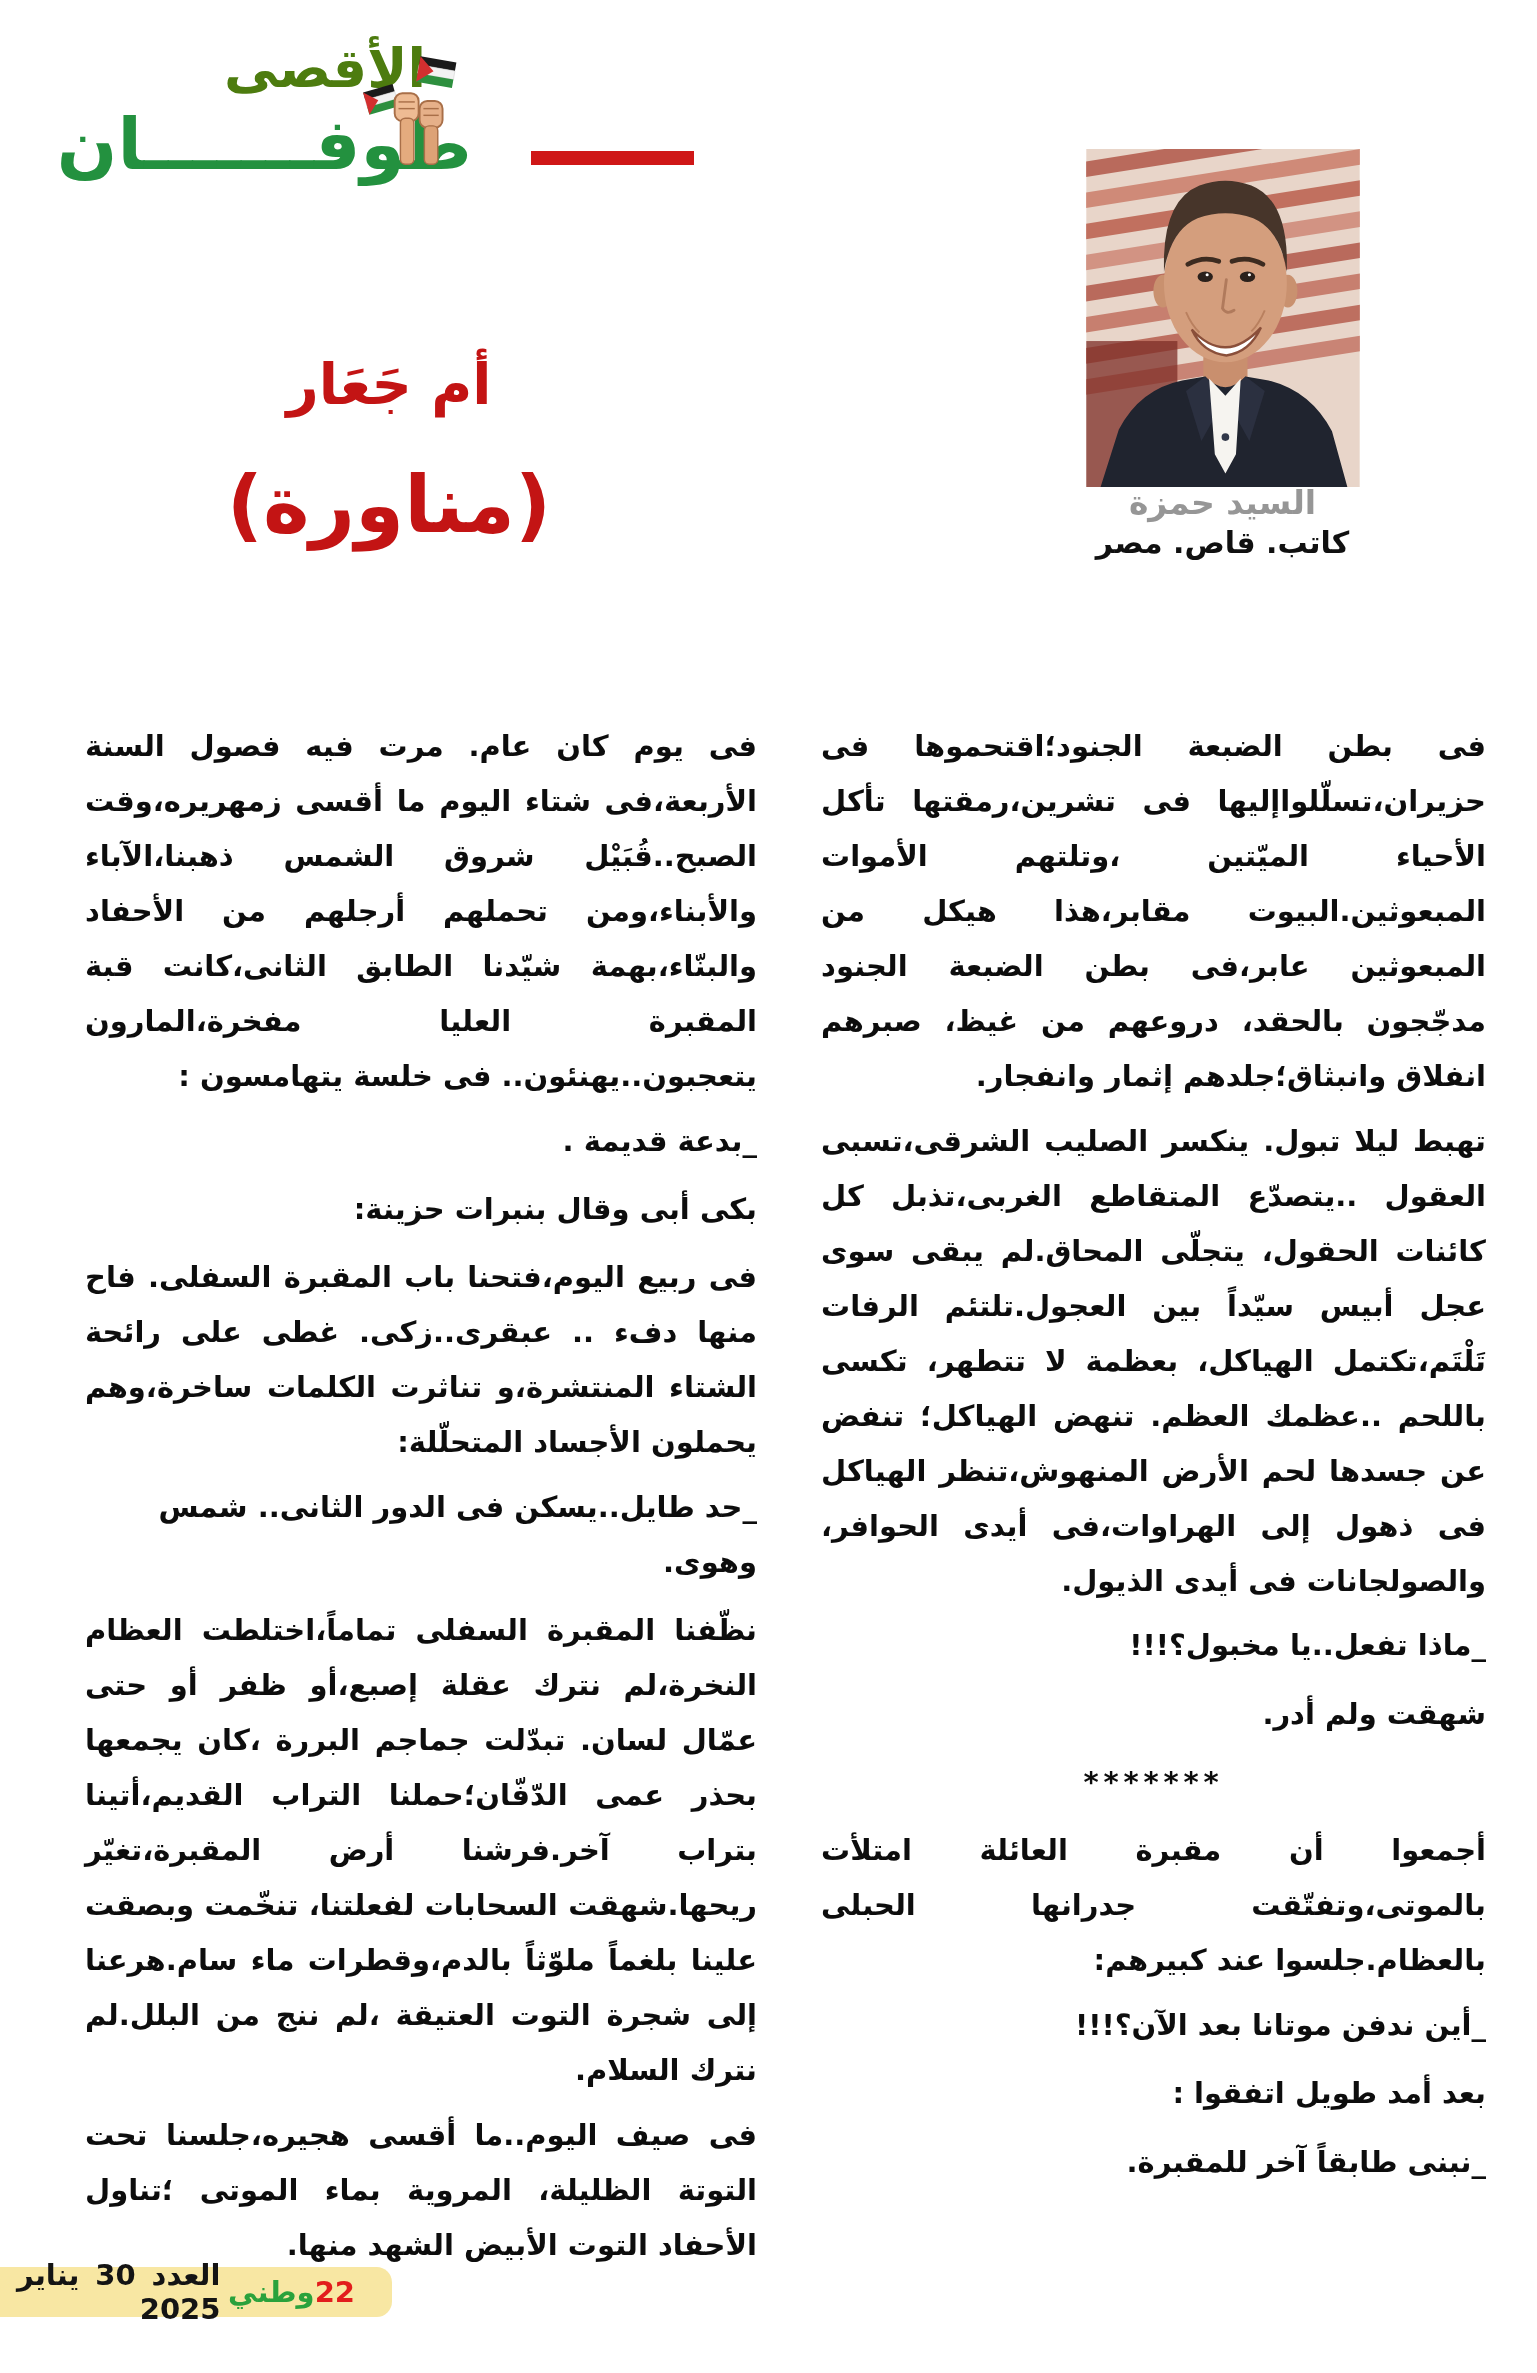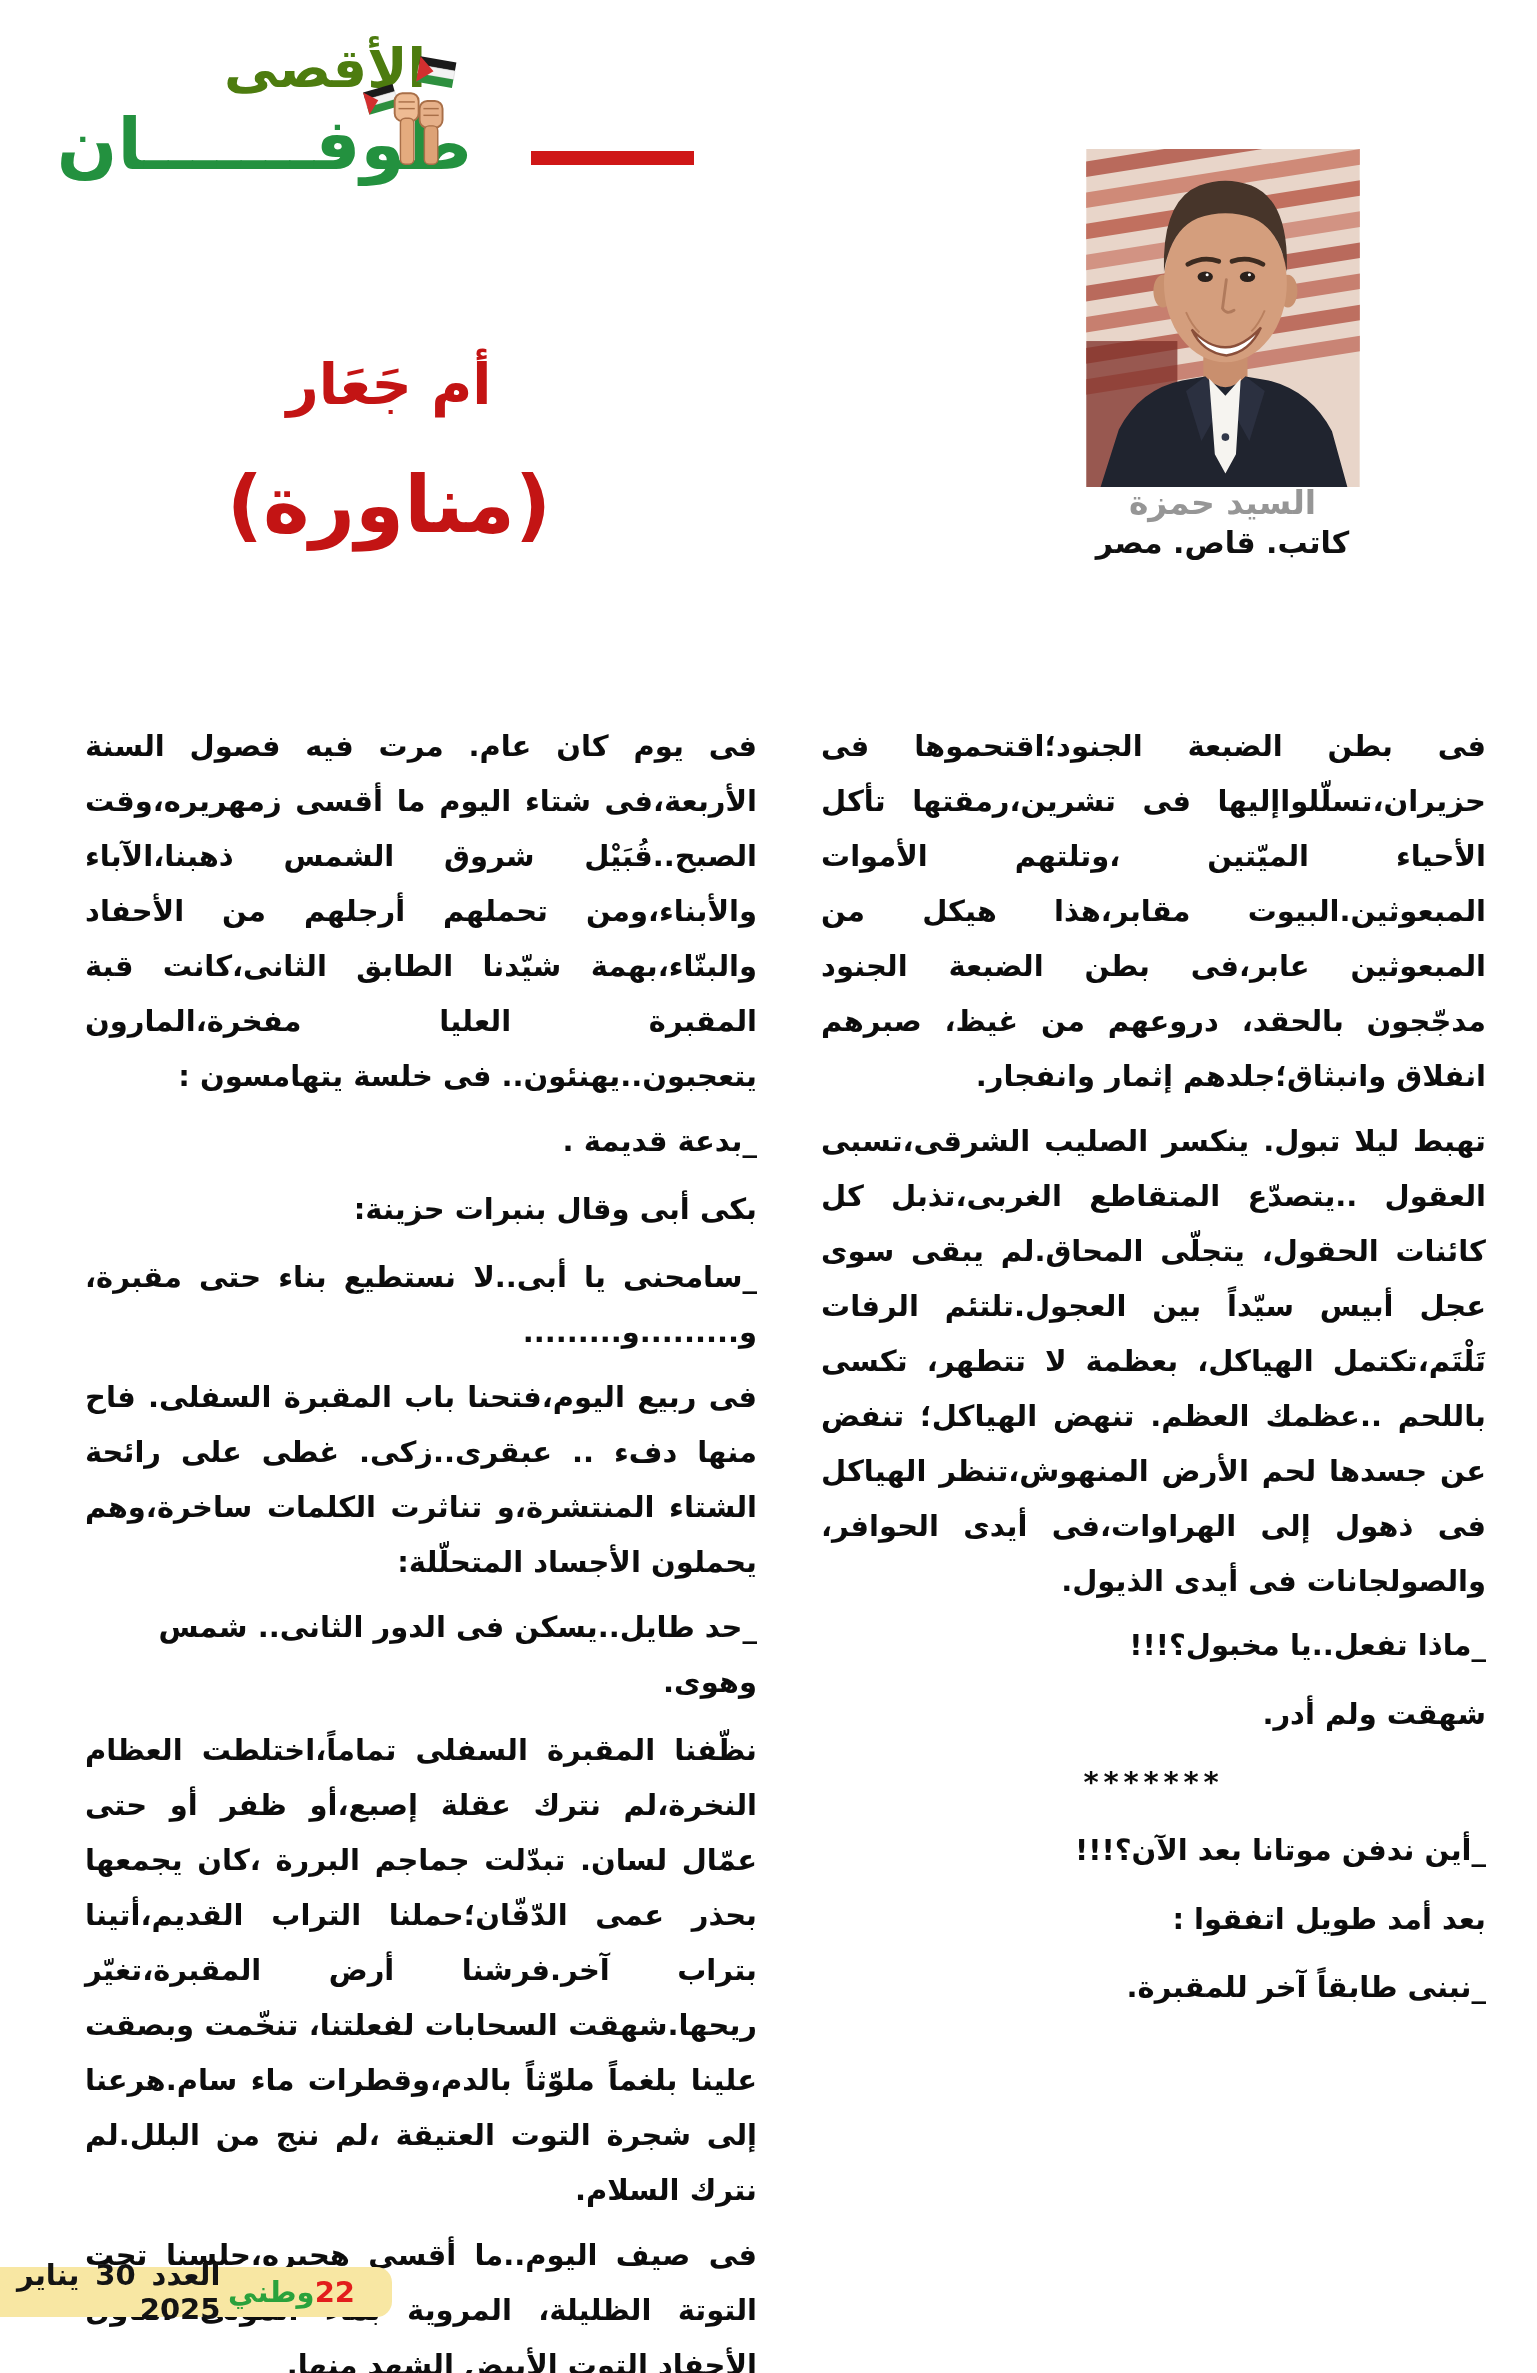--- a/index.html
+++ b/index.html
@@ -144,29 +144,29 @@
   </figure>
   <div class="author-name">السيد حمزة</div>
   <div class="author-credit">كاتب. قاص. مصر</div>
 
   <section class="col col-right" lang="ar">
       <p class="para normal">فى بطن الضبعة الجنود؛اقتحموها فى حزيران،تسلّلواإليها فى تشرين،رمقتها تأكل الأحياء الميّتين ،وتلتهم الأموات المبعوثين.البيوت مقابر،هذا هيكل من المبعوثين عابر،فى بطن الضبعة الجنود مدجّجون بالحقد، دروعهم من غيظ، صبرهم انفلاق وانبثاق؛جلدهم إثمار وانفجار.</p>
       <p class="para normal">تهبط ليلا تبول. ينكسر الصليب الشرقى،تسبى العقول ..يتصدّع المتقاطع الغربى،تذبل كل كائنات الحقول، يتجلّى المحاق.لم يبقى سوى عجل أبيس سيّداً بين العجول.تلتئم الرفات تَلْتَم،تكتمل الهياكل، بعظمة لا تتطهر، تكسى باللحم ..عظمك العظم. تنهض الهياكل؛ تنفض عن جسدها لحم الأرض المنهوش،تنظر الهياكل فى ذهول إلى الهراوات،فى أيدى الحوافر، والصولجانات فى أيدى الذيول.</p>
       <p class="para dialogue">_ماذا تفعل..يا مخبول؟!!!</p>
       <p class="para dialogue">شهقت ولم أدر.</p>
       <p class="para stars">*******</p>
+      <p class="para normal">أجمعوا أن مقبرة العائلة امتلأت بالموتى،وتفتّقت جدرانها الحبلى بالعظام.جلسوا عند كبيرهم:</p>
       <p class="para dialogue">_أين ندفن موتانا بعد الآن؟!!!</p>
       <p class="para dialogue">بعد أمد طويل اتفقوا :</p>
       <p class="para dialogue">_نبنى طابقاً آخر للمقبرة.</p>
     </section>
   <section class="col col-left" lang="ar">
       <p class="para normal">فى يوم كان عام. مرت فيه فصول السنة الأربعة،فى شتاء اليوم ما أقسى زمهريره،وقت الصبح..قُبَيْل شروق الشمس ذهبنا،الآباء والأبناء،ومن تحملهم أرجلهم من الأحفاد والبنّاء،بهمة شيّدنا الطابق الثانى،كانت قبة المقبرة العليا مفخرة،المارون يتعجبون..يهنئون.. فى خلسة يتهامسون :</p>
       <p class="para dialogue">_بدعة قديمة .</p>
       <p class="para dialogue">بكى أبى وقال بنبرات حزينة:</p>
-      <p class="para normal">_سامحنى يا أبى..لا نستطيع بناء حتى مقبرة، و.........و.........</p>
       <p class="para normal">فى ربيع اليوم،فتحنا باب المقبرة السفلى. فاح منها دفء .. عبقرى..زكى. غطى على رائحة الشتاء المنتشرة،و تناثرت الكلمات ساخرة،وهم يحملون الأجساد المتحلّلة:</p>
       <p class="para dialogue">_حد طايل..يسكن فى الدور الثانى.. شمس وهوى.</p>
       <p class="para normal">نظّفنا المقبرة السفلى تماماً،اختلطت العظام النخرة،لم نترك عقلة إصبع،أو ظفر أو حتى عمّال لسان. تبدّلت جماجم البررة ،كان يجمعها بحذر عمى الدّفّان؛حملنا التراب القديم،أتينا بتراب آخر.فرشنا أرض المقبرة،تغيّر ريحها.شهقت السحابات لفعلتنا، تنخّمت وبصقت علينا بلغماً ملوّثاً بالدم،وقطرات ماء سام.هرعنا إلى شجرة التوت العتيقة ،لم ننج من البلل.لم نترك السلام.</p>
       <p class="para normal">فى صيف اليوم..ما أقسى هجيره،جلسنا تحت التوتة الظليلة، المروية بماء الموتى ؛تناول الأحفاد التوت الأبيض الشهد منها.</p>
     </section>
 
   <footer class="footer">
     <span class="f-issue">العدد 30  يناير  2025</span>
     <span class="f-brand">وطني</span>
     <span class="f-num">22</span>

